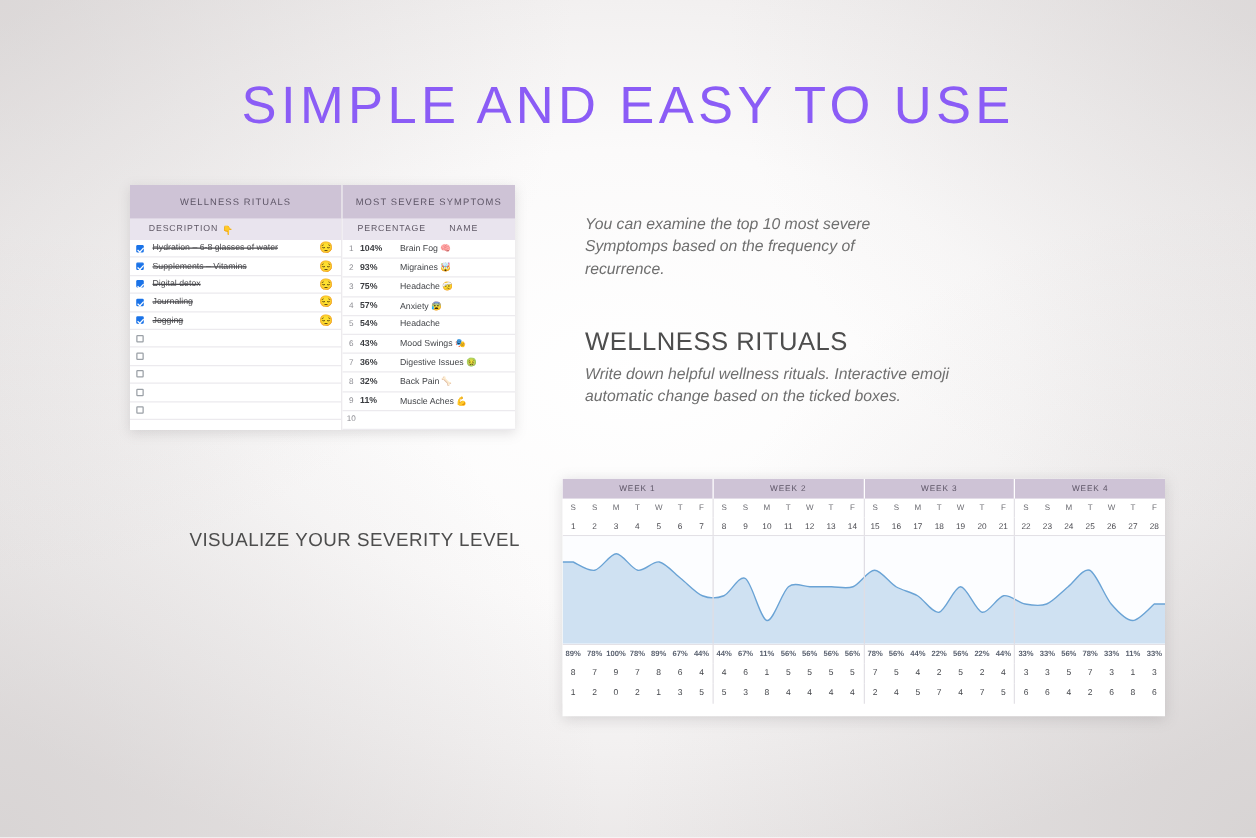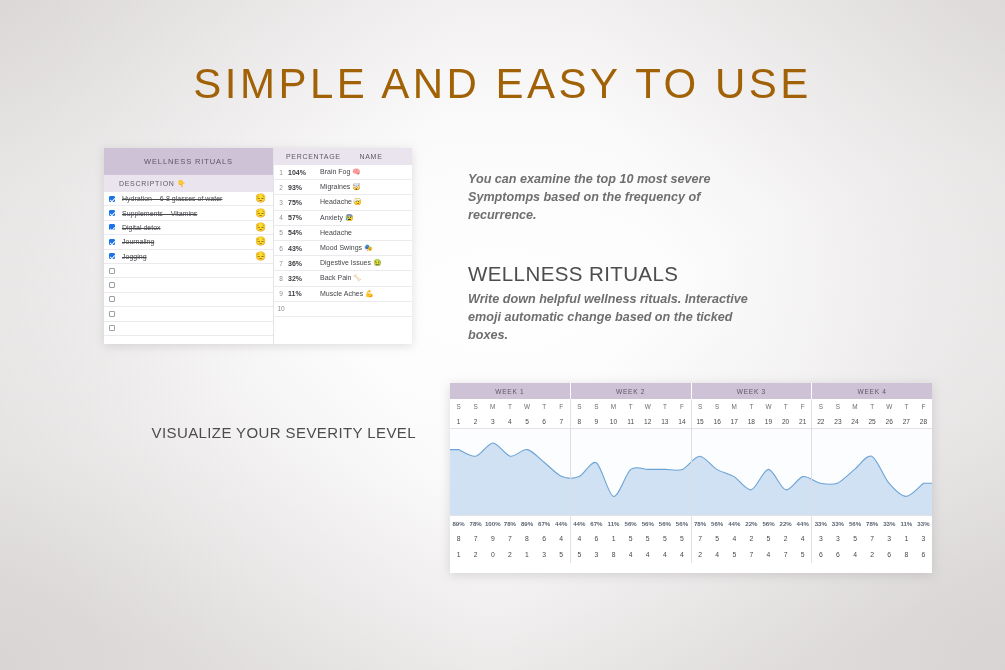--- a/index.html
+++ b/index.html
@@ -32,21 +32,21 @@
   
   .page-title {
     position: absolute;
     top: 60px;
     left: 0;
     width: 1005px;
     text-align: center;
     font-size: 42px;
     font-weight: 400;
     letter-spacing: 3.5px;
-    color: #a16207;
+    color: #8b5cf6;
   }
 
   
   .tables-card {
     position: absolute;
     left: 104px;
     top: 148px;
     width: 308px;
     height: 196px;
     background: #ffffff;
@@ -145,21 +145,20 @@
     letter-spacing: 0.4px;
     color: #4d4d4d;
     white-space: nowrap;
   }
   .txt-p {
     font-size: 12.6px;
     font-style: italic;
     line-height: 1.42;
     color: #6f6f6f;
     margin-top: 5px;
-    font-weight: bold;
   }
 
   #block-symptoms { left: 468px; top: 166px; }
   #block-rituals  { left: 468px; top: 262px; }
 
   #block-severity { left: 88px; top: 424px; width: 328px; text-align: right; }
   #block-severity .txt-h { font-size: 15px; }
   #block-severity .txt-p { margin-top: 6px; }
 
   
@@ -319,20 +318,21 @@
           <span class="cb">
             <span class="chk"></span>
           </span>
           <span class="label"></span>
           <span class="emo"></span>
         </div>
       </div>
   </div>
 
   <div class="tbl tbl-symptoms">
+    <div class="tbl-title">MOST SEVERE SYMPTOMS</div>
     <div class="tbl-subhead">
       <span class="sub-pct">PERCENTAGE</span>
       <span class="sub-name">NAME</span>
     </div>
     <div id="symptom-rows">
         <div class="sym-row">
           <span class="idx">1</span>
           <span class="pct">104%</span>
           <span class="nm">Brain Fog 🧠</span>
         </div>

